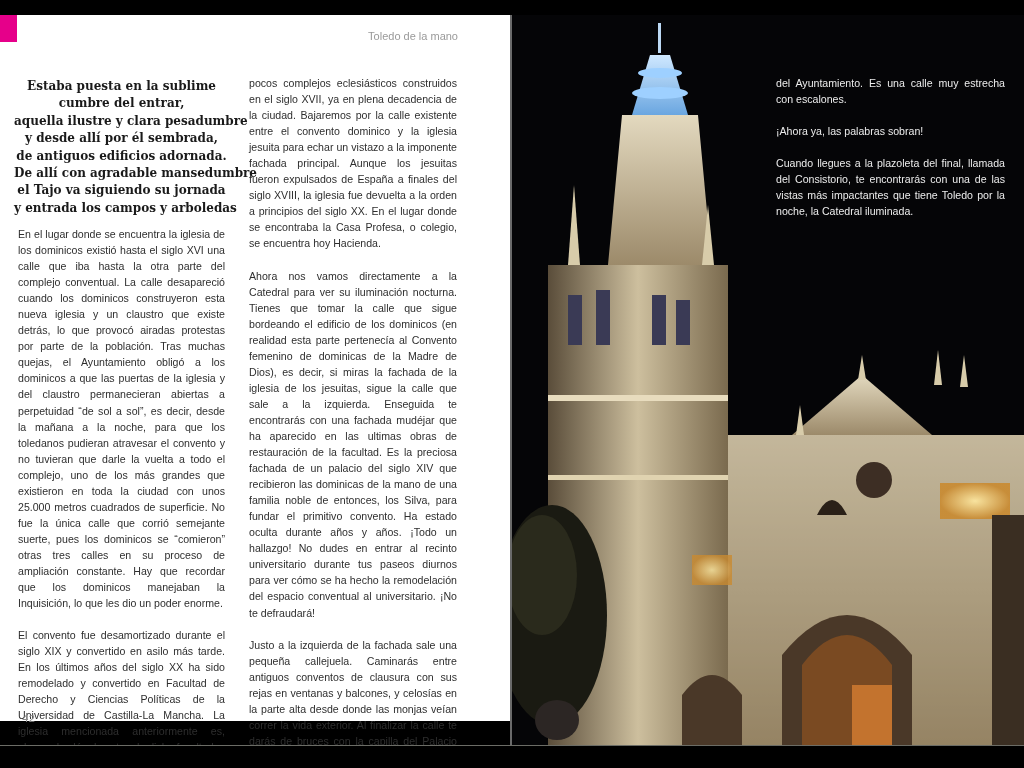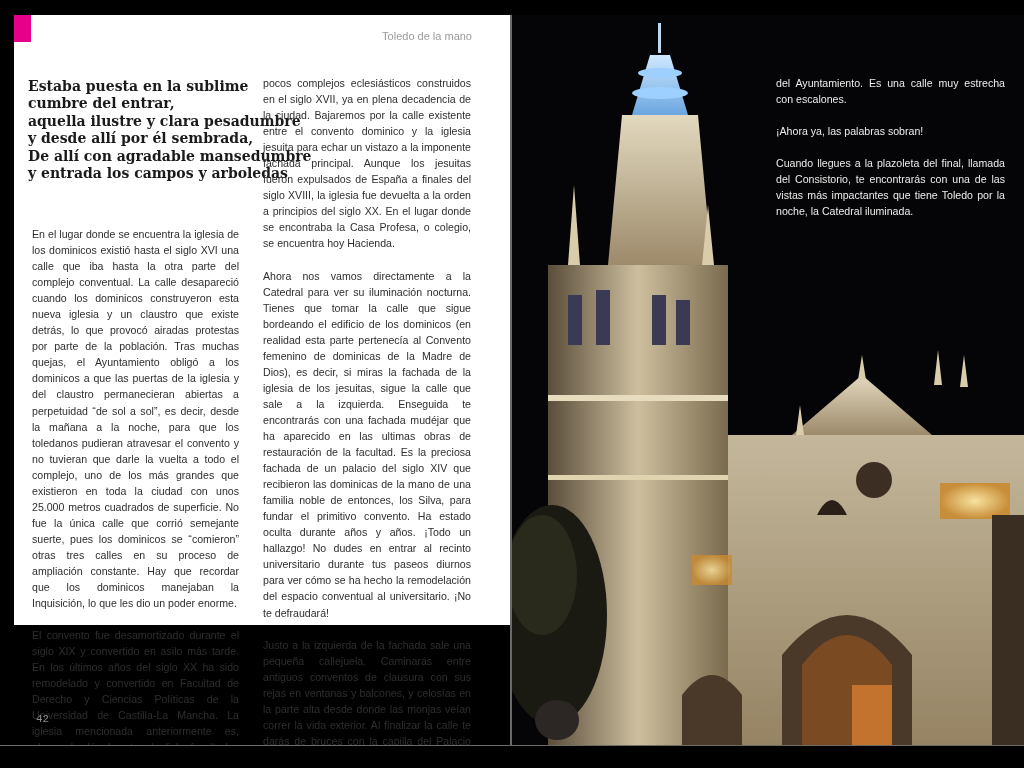--- a/index.html
+++ b/index.html
@@ -3,29 +3,29 @@
 <meta charset="utf-8">
 <style>
   * { margin:0; padding:0; box-sizing:border-box; }
   html, body { width:1024px; height:768px; background:#000; overflow:hidden; }
   body { position:relative; font-family:"DejaVu Sans", sans-serif; }
 
   .top-bar { position:absolute; left:0; top:0; width:1024px; height:15px; background:#000; }
   .bottom-bar { position:absolute; left:0; top:746px; width:1024px; height:22px; background:#000; }
   .bottom-strip { position:absolute; left:0; top:745px; width:1024px; height:7px; background:linear-gradient(#6e6f68,#4a4b46); }
 
-  .left-page { position:absolute; left:0; top:15px; width:510px; height:610px; background:#fff;margin-left:14px; }
+  .left-page { position:absolute; left:0; top:15px; width:510px; height:706px; background:#fff; }
   .gutter { position:absolute; left:510px; top:15px; width:2px; height:730px; background:#6a6a6a; }
   .right-page { position:absolute; left:512px; top:15px; width:512px; height:730px; background:#701a75; overflow:hidden; }
 
   .corner-tab { position:absolute; left:0; top:0; width:17px; height:27px; background:#e6008a; }
   .running-head { position:absolute; right:52px; top:15px; font-size:11px; color:#9a9a9a; font-family:"Liberation Sans", sans-serif; }
 
-  .poem { position:absolute; left:14px; top:63px; width:215px; text-align:left;
-          font-family:"DejaVu Serif", serif; font-weight:bold; font-size:14px; line-height:17.4px; color:#1a1a1a; }
+  .poem { position:absolute; left:14px; top:63px; width:215px; text-align:center;
+          font-family:"DejaVu Serif", serif; font-weight:bold; font-size:12px; line-height:17.4px; color:#1a1a1a; }
   .poem span { display:block; white-space:nowrap; }
 
   .col { position:absolute; width:207px; font-family:"Liberation Sans", sans-serif;
          font-size:10.6px; line-height:16.05px; color:#2e2e2e; text-align:justify; }
   .col p { margin-bottom:16px; }
   .col-1 { left:18px; top:211px; }
   .col-2 { left:249px; top:60px; width:208px; }
   .page-number { position:absolute; left:22px; top:698px; font-size:11px; color:#8a8a8a; font-family:Liberation Mono, monospace; }
 
   .night-text { position:absolute; left:264px; top:60px; width:229px; font-family:"Liberation Sans", sans-serif;
@@ -41,21 +41,23 @@
 
 <div class="left-page">
   <div class="corner-tab"></div>
   <div class="running-head">Toledo de la mano</div>
 
   <div class="poem">
     <span>Estaba puesta en la sublime</span>
     <span>cumbre del entrar,</span>
     <span>aquella ilustre y clara pesadumbre</span>
     <span>y desde allí por él sembrada,</span>
+    <span>de antiguos edificios adornada.</span>
     <span>De allí con agradable mansedumbre</span>
+    <span>el Tajo va siguiendo su jornada</span>
     <span>y entrada los campos y arboledas</span>
   </div>
 
   <div class="col col-1">
     <p>En el lugar donde se encuentra la iglesia de los dominicos existió hasta el siglo XVI una calle que iba hasta la otra parte del complejo conventual. La calle desapareció cuando los dominicos construyeron esta nueva iglesia y un claustro que existe detrás, lo que provocó airadas protestas por parte de la población. Tras muchas quejas, el Ayuntamiento obligó a los dominicos a que las puertas de la iglesia y del claustro permanecieran abiertas a perpetuidad “de sol a sol”, es decir, desde la mañana a la noche, para que los toledanos pudieran atravesar el convento y no tuvieran que darle la vuelta a todo el complejo, uno de los más grandes que existieron en toda la ciudad con unos 25.000 metros cuadrados de superficie. No fue la única calle que corrió semejante suerte, pues los dominicos se “comieron” otras tres calles en su proceso de ampliación constante. Hay que recordar que los dominicos manejaban la Inquisición, lo que les dio un poder enorme.</p>
     <p>El convento fue desamortizado durante el siglo XIX y convertido en asilo más tarde. En los últimos años del siglo XX ha sido remodelado y convertido en Facultad de Derecho y Ciencias Políticas de la Universidad de Castilla-La Mancha. La iglesia mencionada anteriormente es, ahora, el salón de actos de dicha facultad.</p>
 
   </div>
 
   <div class="col col-2">

